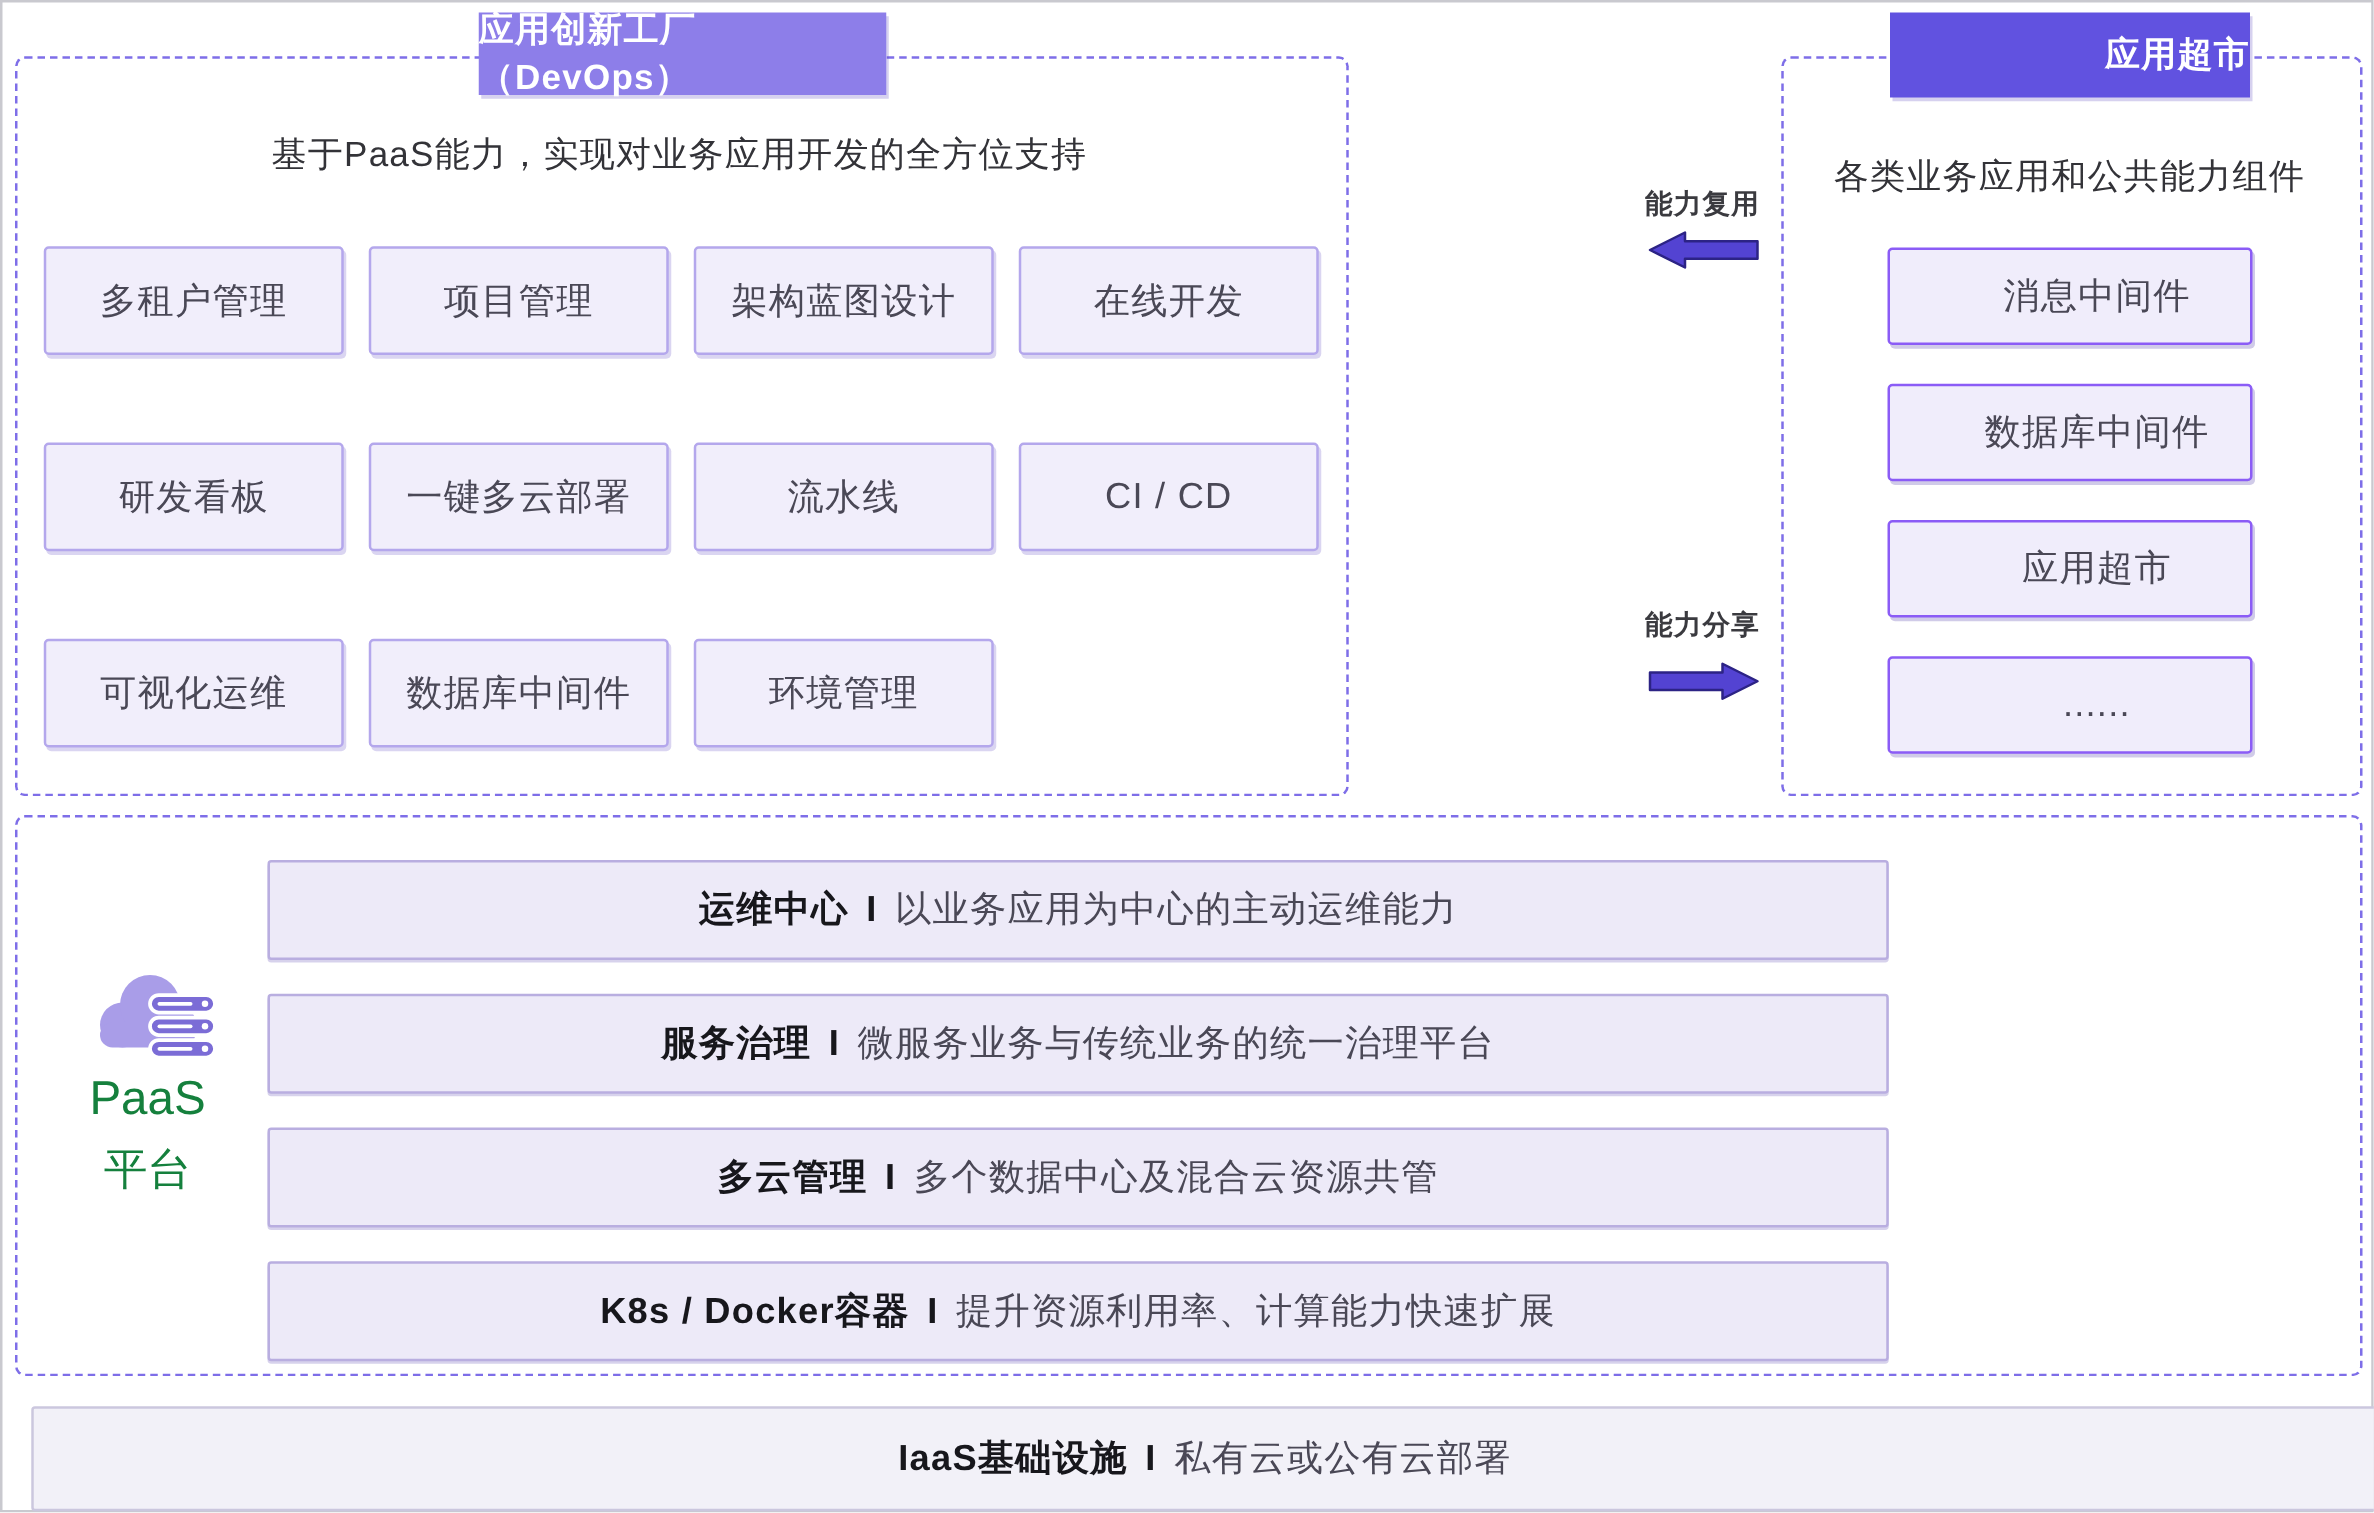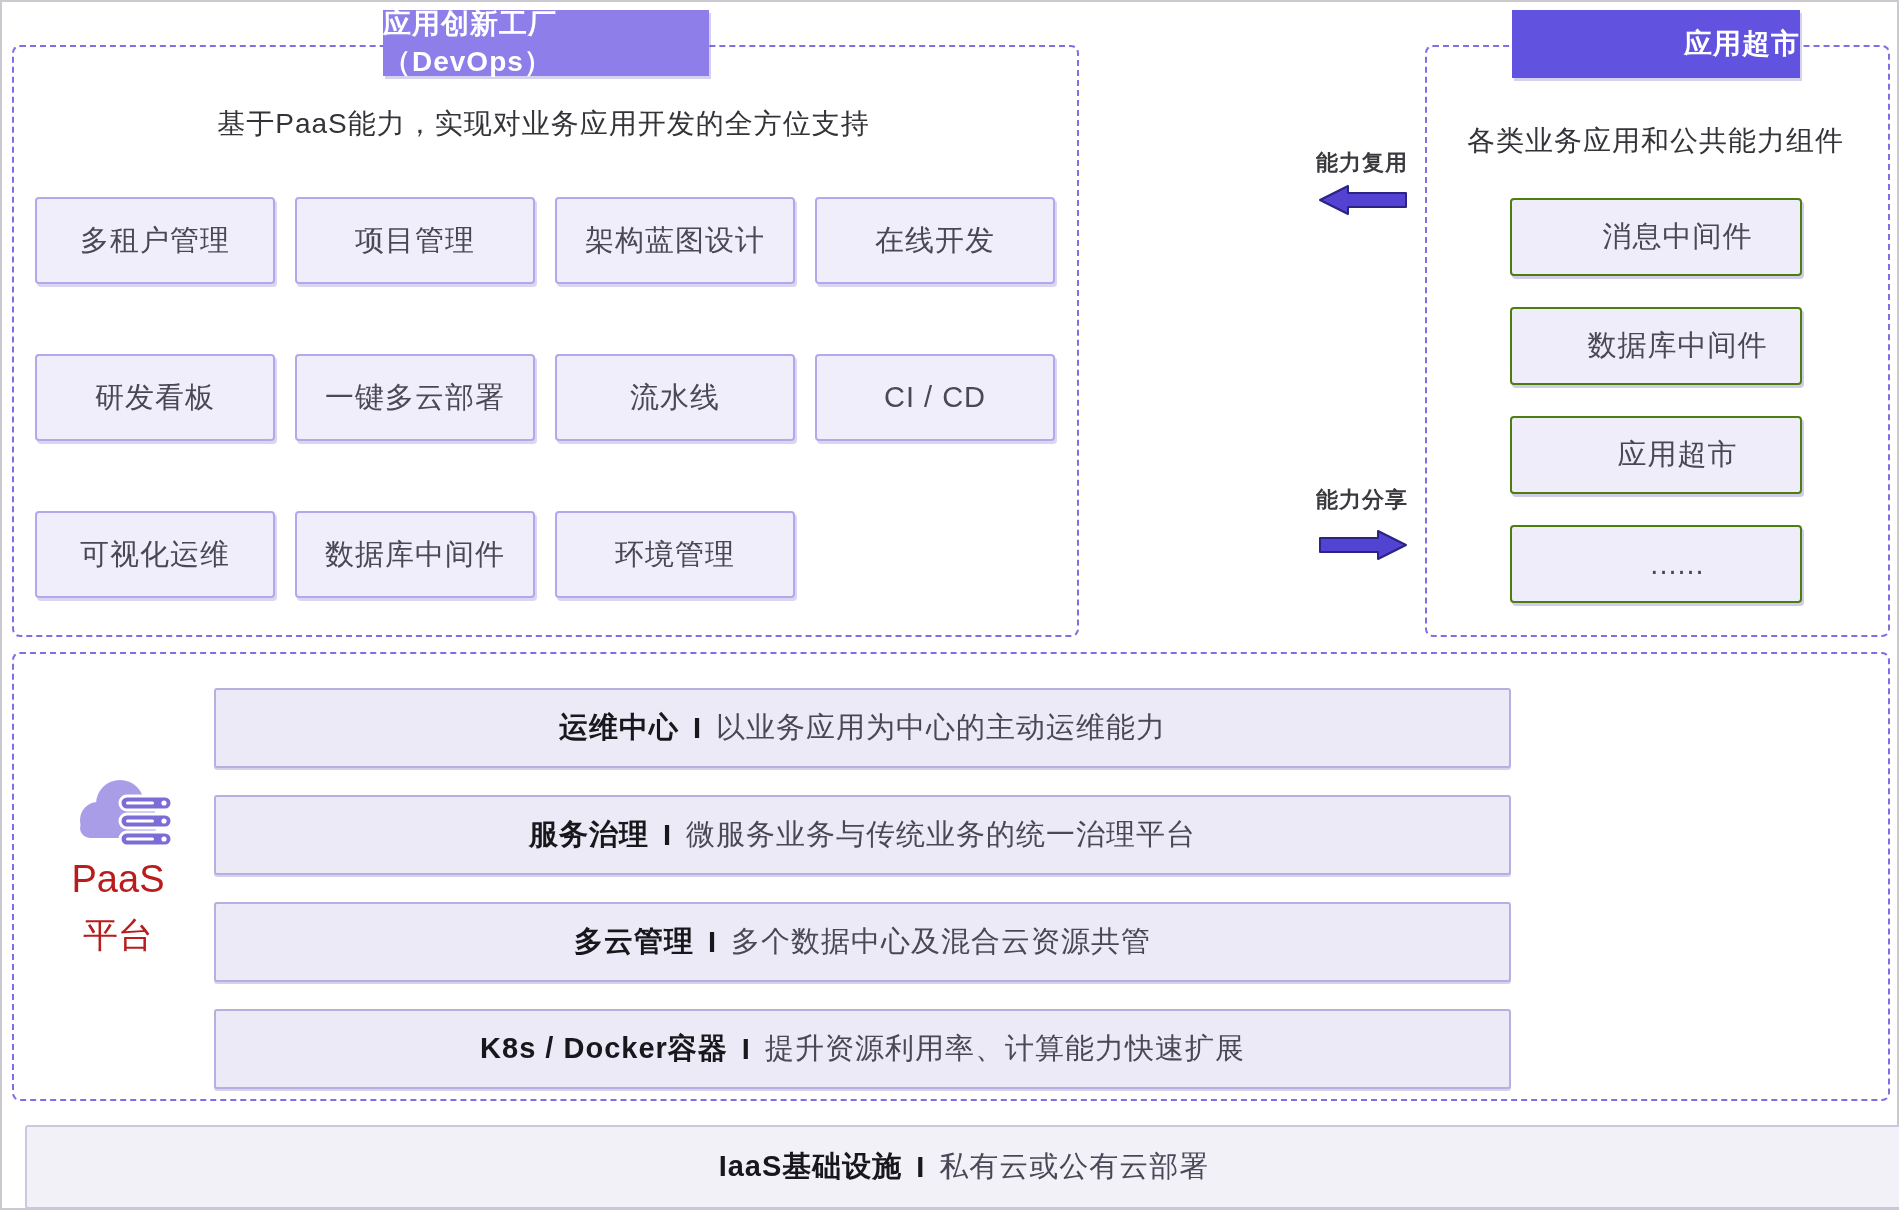--- a/index.html
+++ b/index.html
@@ -38,21 +38,21 @@
     box-shadow:2px 3px 0 rgba(150,135,215,.35);
     font-size:29px; color:#4a4856; letter-spacing:1px;
   }
 
   .market-items {
     position:absolute; left:1510px; top:198px; width:292px;
     display:flex; flex-direction:column; gap:31px;
   }
   .market-item {
     height:74px; display:flex; align-items:center; justify-content:center;
-    background:#f0edfb; border:2px solid #4d7c0f; border-radius:4px;
+    background:#f0edfb; border:2px solid #8b5cf6; border-radius:4px;
     box-shadow:2px 3px 0 rgba(120,105,190,.35);
     font-size:29px; color:#4a4856; letter-spacing:1px;padding-left:43px;
   }
 
   .flow-label {
     position:absolute; width:130px; text-align:center;
     font-size:22px; font-weight:600; color:#3a3a3f; letter-spacing:1px;
   }
   .flow-arrow { position:absolute; width:90px; height:34px; }
 
@@ -64,21 +64,21 @@
     height:76px; display:flex; align-items:center; justify-content:center;
     background:#edeaf8; border:2px solid #b9aee0; border-radius:3px;
     box-shadow:0 2px 0 rgba(140,125,200,.35);
     font-size:29px; letter-spacing:1px;
   }
   .row-title { font-weight:bold; color:#17171c; }
   .row-sep   { font-weight:bold; color:#17171c; margin:0 14px; }
   .row-desc  { color:#4a4856; }
 
   .paas-label {
-    position:absolute; left:38px; width:160px; text-align:center; color:#b91c1c;
+    position:absolute; left:38px; width:160px; text-align:center; color:#15803d;
   }
   .paas-label-en { top:858px; font-size:38px; }
   .paas-label-cn { top:912px; font-size:35px; }
   .cloud-icon { position:absolute; left:68px; top:772px; width:112px; height:86px; }
 
   .iaas-bar {
     position:absolute; left:25px; top:1125px; width:1874px; height:80px;
     background:#f2f1f8; border:2px solid #cbc7de; border-radius:3px;
     display:flex; align-items:center; justify-content:center;
     font-size:29px; letter-spacing:1px;

